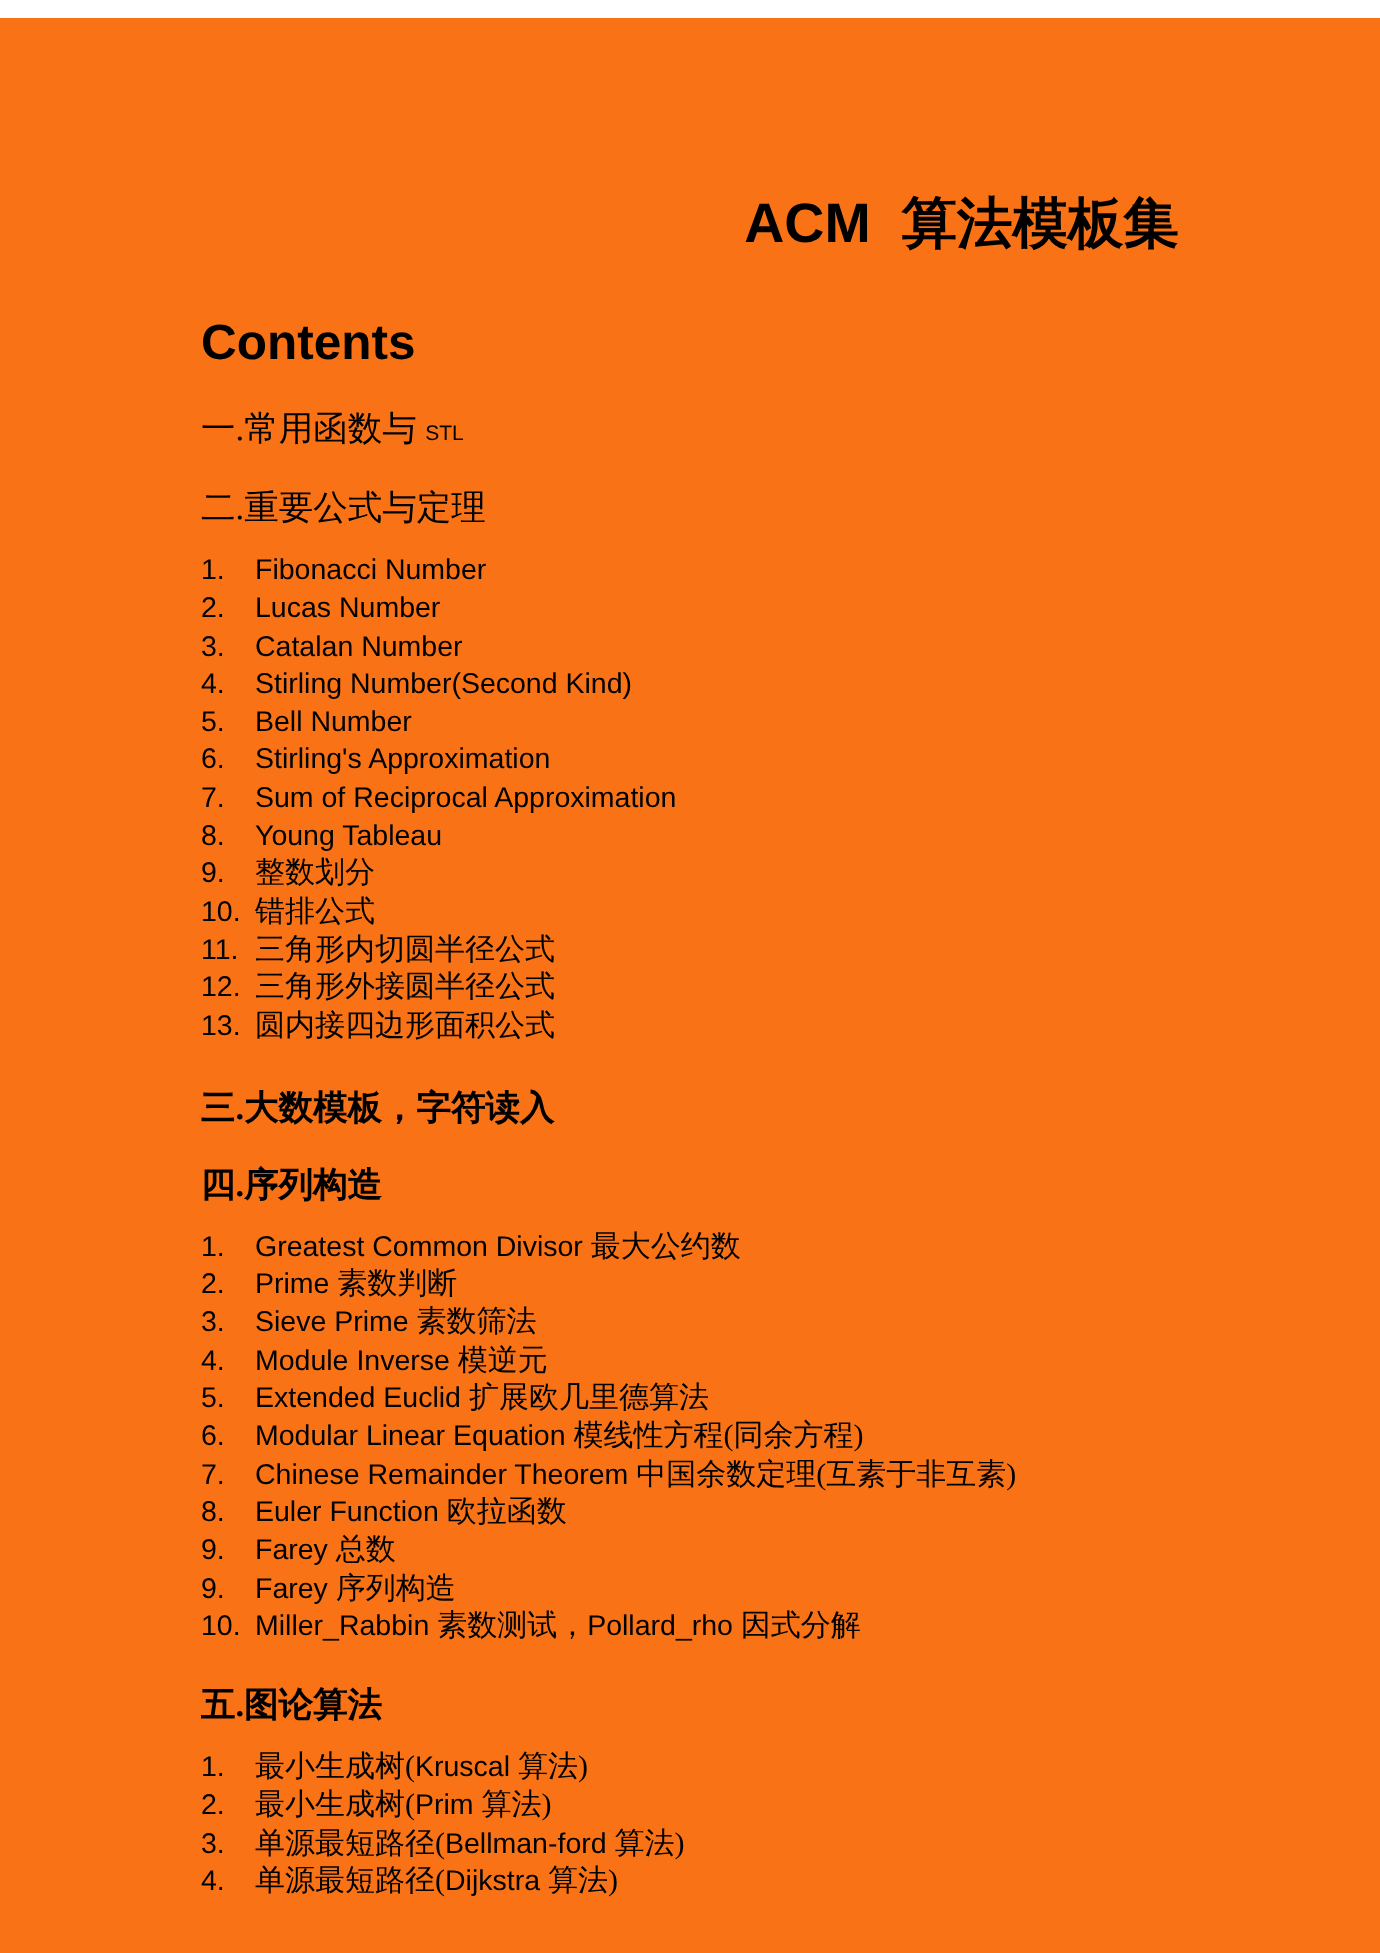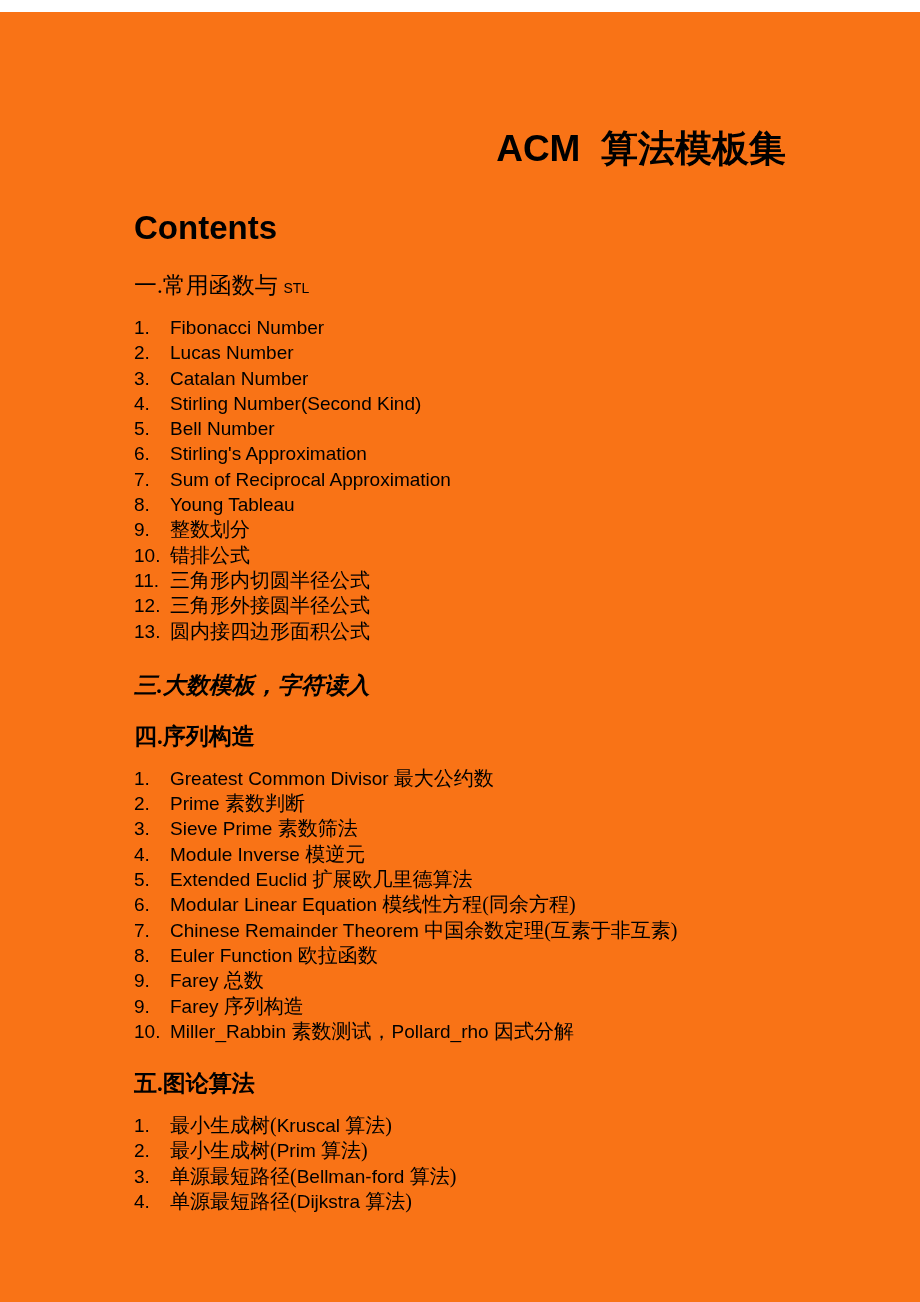--- a/index.html
+++ b/index.html
@@ -66,21 +66,21 @@
   }
   .section-heading .latin {
     font-family: "Liberation Sans", sans-serif;
     font-size: 14px;
   }
   .section-heading.regular { font-weight: 400; }
   .section-heading.bold    { font-weight: 700; }
 
   .sh-gap-1 { padding-top: 30px; }
   .sh-gap-2 { padding-top: 30px; }
-  .sh-gap-3 { padding-top: 30px; font-style: italic; }
+  .sh-gap-3 { padding-top: 30px; }
   .sh-gap-4 { padding-top: 28px; }
   .sh-gap-5 { padding-top: 28px; }
 
   
   ol.toc-list {
     margin: 0;
     padding: 0;
     list-style: none;
   }
   ol.toc-list.after-heading { margin-top: 18px; }
@@ -114,20 +114,21 @@
 
 <div class="page">
   <div class="content">
 
     <h1 class="doc-title">ACM  算法模板集</h1>
 
     <h2 class="contents-heading">Contents</h2>
 
     <div id="sections-root">
         <h3 class="section-heading regular sh-gap-1"><span>一.常用函数与 </span><span class="latin">STL</span></h3>
+        <h3 class="section-heading regular sh-gap-2"><span>二.重要公式与定理</span></h3>
         <ol class="toc-list after-heading">
           <li><span class="num">1.</span><span class="txt"><span class="latin">Fibonacci Number</span></span></li>
           <li><span class="num">2.</span><span class="txt"><span class="latin">Lucas Number</span></span></li>
           <li><span class="num">3.</span><span class="txt"><span class="latin">Catalan Number</span></span></li>
           <li><span class="num">4.</span><span class="txt"><span class="latin">Stirling Number(Second Kind)</span></span></li>
           <li><span class="num">5.</span><span class="txt"><span class="latin">Bell Number</span></span></li>
           <li><span class="num">6.</span><span class="txt"><span class="latin">Stirling's Approximation</span></span></li>
           <li><span class="num">7.</span><span class="txt"><span class="latin">Sum of Reciprocal Approximation</span></span></li>
           <li><span class="num">8.</span><span class="txt"><span class="latin">Young Tableau</span></span></li>
           <li><span class="num">9.</span><span class="txt"><span>整数划分</span></span></li>

